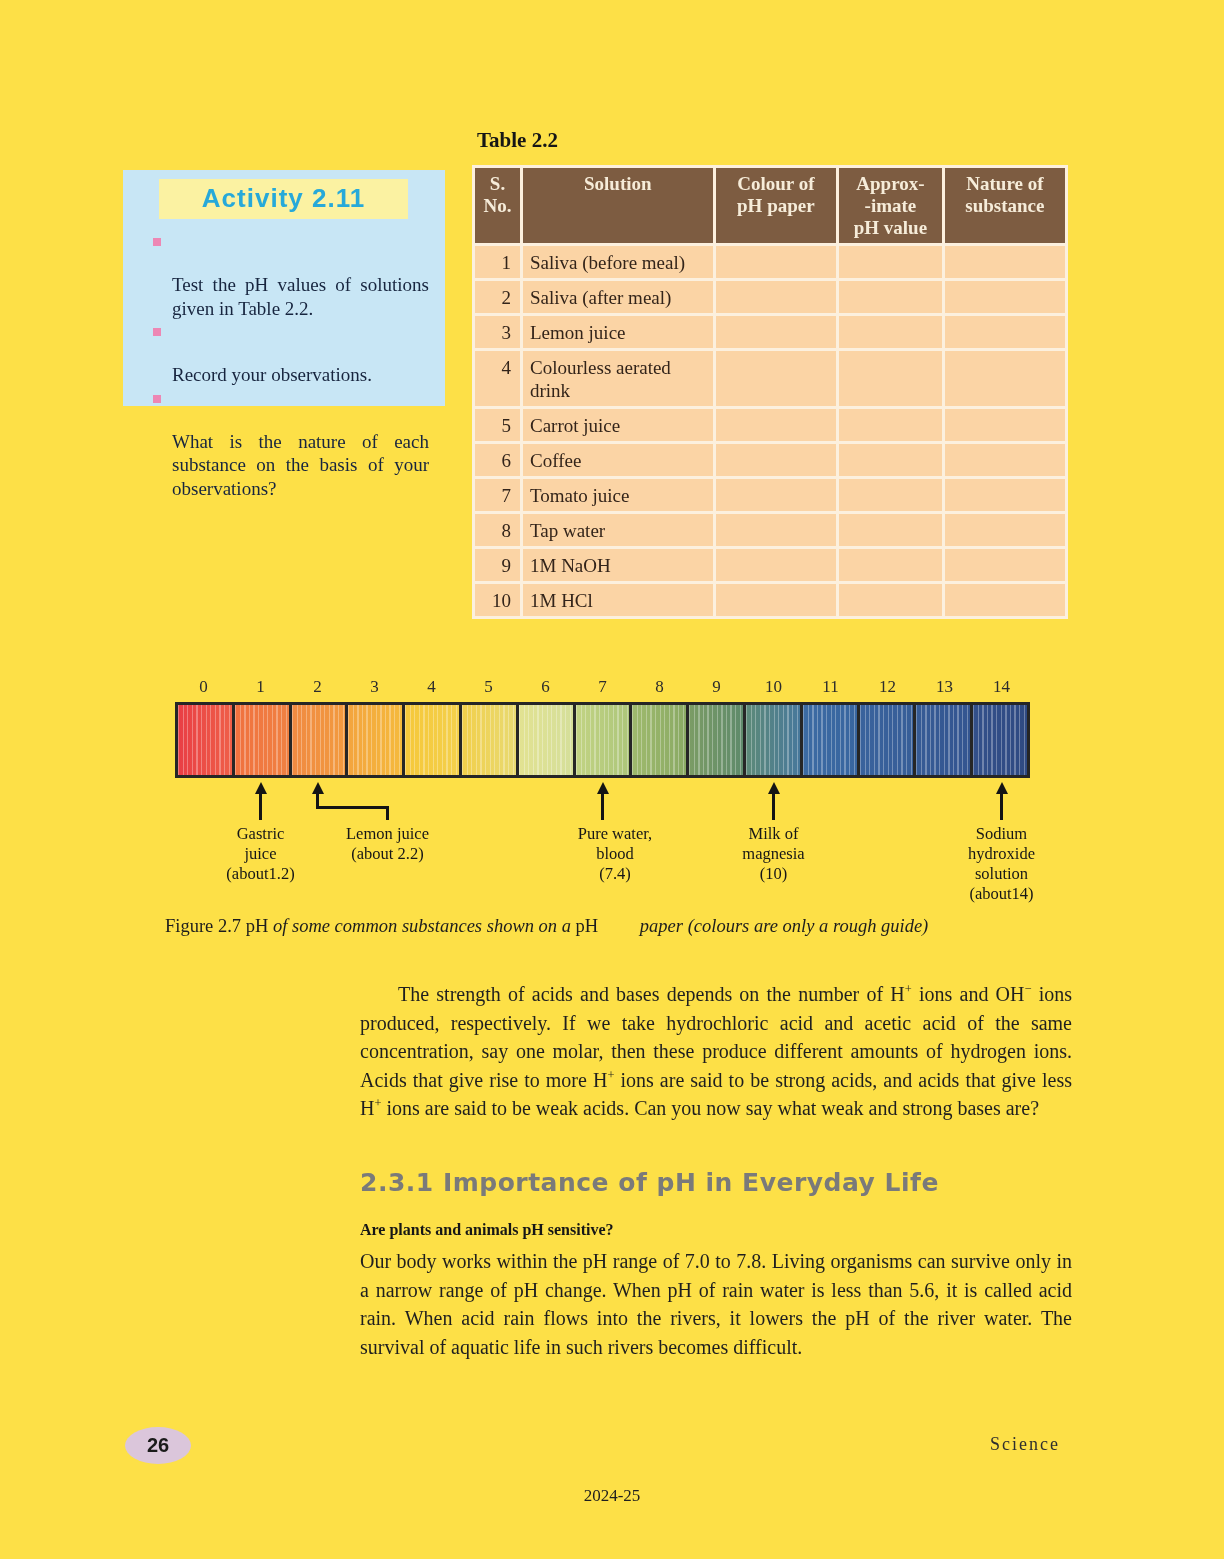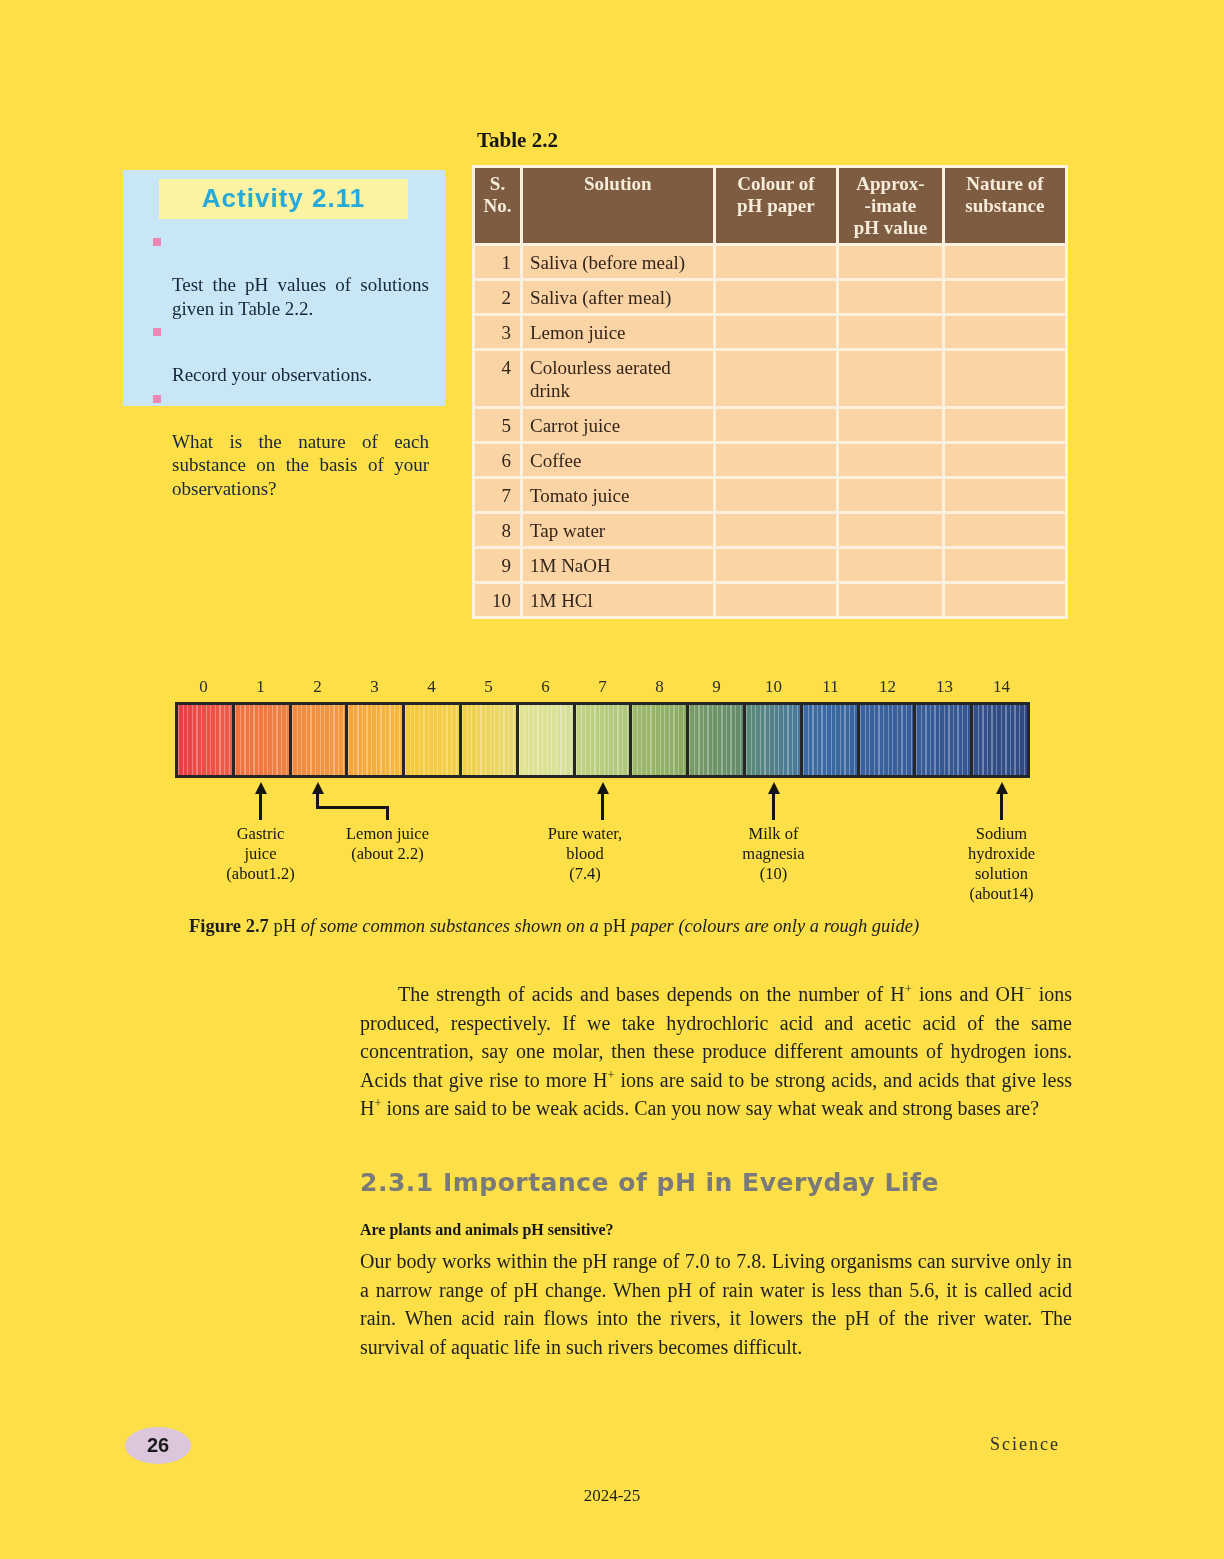--- a/index.html
+++ b/index.html
@@ -244,21 +244,21 @@
       <div class="arrow-head" style="left: 311.5px; top: 782px;"></div>
       <div class="arrow-stem" style="left: 316.25px; top: 792px; height: 15px;"></div>
       <div class="arrow-h" style="left: 316.25px; top: 806px; width: 72.5px;"></div>
       <div class="arrow-stem" style="left: 386.25px; top: 806px; height: 14px;"></div>
       <div class="ph-label" style="left: 307.5px; top: 824px; width: 160px;">
         <div>Lemon juice</div>
         <div>(about 2.2)</div>
       </div>
       <div class="arrow-head" style="left: 596.5px; top: 782px;"></div>
       <div class="arrow-stem" style="left: 601.25px; top: 792px; height: 28px;"></div>
-      <div class="ph-label" style="left: 505px; top: 824px; width: 160px;">
+      <div class="ph-label" style="left: 535px; top: 824px; width: 160px;">
         <div>Pure water,</div>
         <div>blood</div>
         <div>(7.4)</div>
       </div>
       <div class="arrow-head" style="left: 767.5px; top: 782px;"></div>
       <div class="arrow-stem" style="left: 772.25px; top: 792px; height: 28px;"></div>
       <div class="ph-label" style="left: 693.5px; top: 824px; width: 160px;">
         <div>Milk of</div>
         <div>magnesia</div>
         <div>(10)</div>
@@ -266,21 +266,21 @@
       <div class="arrow-head" style="left: 995.5px; top: 782px;"></div>
       <div class="arrow-stem" style="left: 1000.25px; top: 792px; height: 28px;"></div>
       <div class="ph-label" style="left: 921.5px; top: 824px; width: 160px;">
         <div>Sodium</div>
         <div>hydroxide</div>
         <div>solution</div>
         <div>(about14)</div>
       </div>
     </div>
 
-  <div class="fig-caption" id="fig-caption"><span style="font-weight: bold; margin-left: 24px;">Figure 2.7 </span>pH <span style="font-style: italic;">of some common substances shown on a </span>pH <span style="font-style: italic;">paper (colours are only a rough guide)</span></div>
+  <div class="fig-caption" id="fig-caption"><span style="font-weight: normal;">Figure 2.7 </span>pH <span style="font-style: italic;">of some common substances shown on a </span>pH <span style="font-style: italic; margin-left: 37px;">paper (colours are only a rough guide)</span></div>
 
   <div class="para para-1" id="para-1">The strength of acids and bases depends on the number of H<sup>+</sup> ions and OH<sup>−</sup> ions produced, respectively. If we take hydrochloric acid and acetic acid of the same concentration, say one molar, then these produce different amounts of hydrogen ions. Acids that give rise to more H<sup>+</sup> ions are said to be strong acids, and acids that give less H<sup>+</sup> ions are said to be weak acids. Can you now say what weak and strong bases are?</div>
   <div class="section-heading">2.3.1 Importance of pH in Everyday Life</div>
   <div class="sub-heading">Are plants and animals pH sensitive?</div>
   <div class="para para-2">Our body works within the pH range of 7.0 to 7.8. Living organisms can survive only in a narrow range of pH change. When pH of rain water is less than 5.6, it is called acid rain. When acid rain flows into the rivers, it lowers the pH of the river water. The survival of aquatic life in such rivers becomes difficult.</div>
 
   <div class="page-badge">
     <span>26</span>
   </div>
   <div class="footer-right">Science</div>

